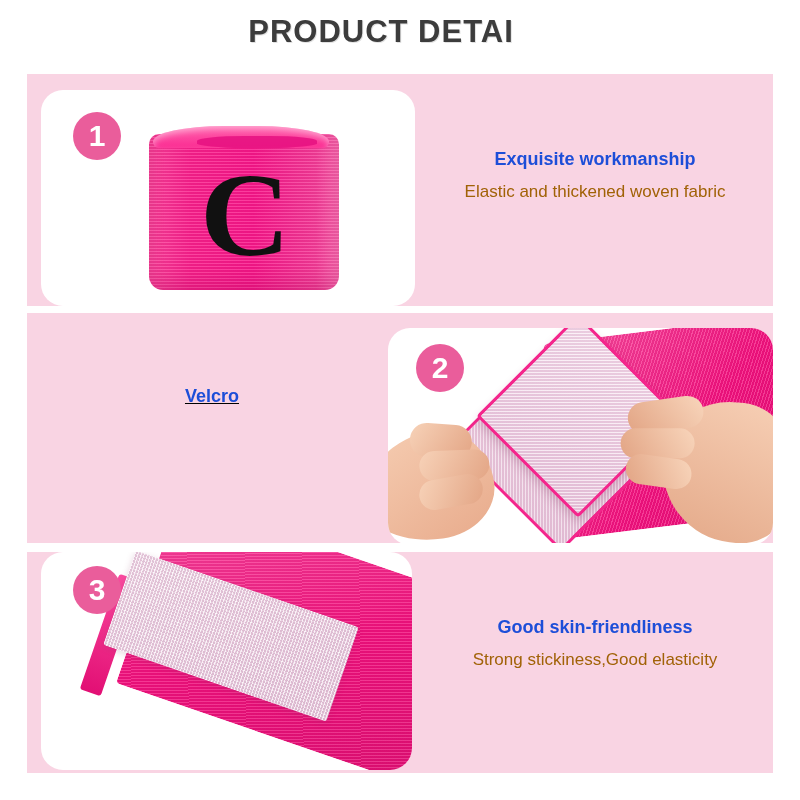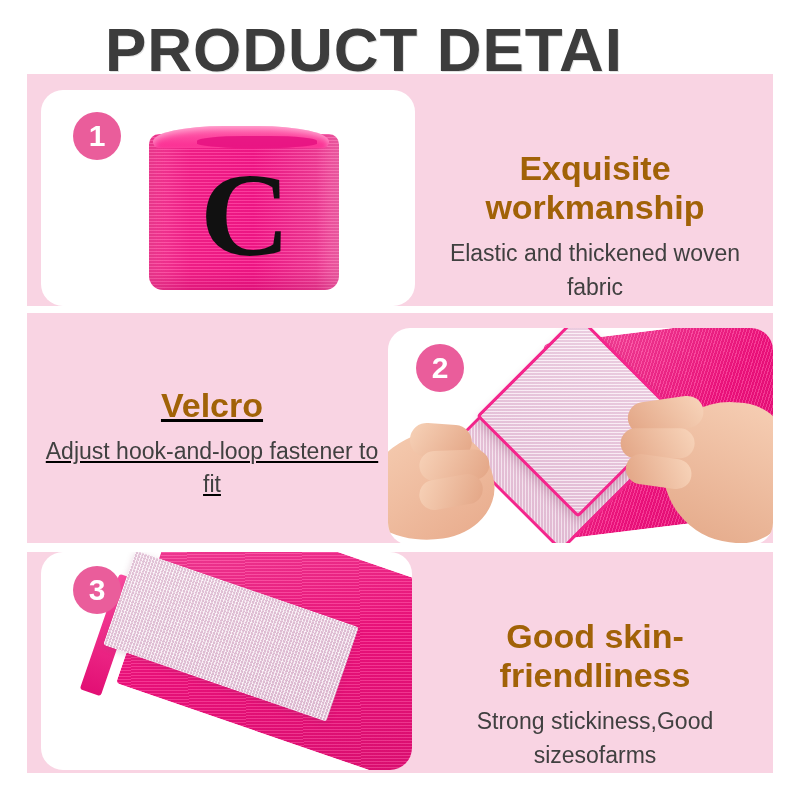--- a/index.html
+++ b/index.html
@@ -9,25 +9,26 @@
     font-family:"Liberation Sans","DejaVu Sans",sans-serif;
     overflow:hidden;
     position:relative;
   }
   .page{position:absolute;inset:0;}
 
   
   .title{
     position:absolute;left:0;top:14px;width:728px;
     text-align:center;
-    font-size:62px;
+    font-size:31px;
     font-weight:bold;
     letter-spacing:1px;
     color:#3c3c3c;
     text-shadow:1px 1px 0 rgba(0,0,0,.12);
+    padding-left:17px;
   }
 
   
   .panel{
     position:absolute;
     left:27px;width:746px;
     background:#f9d4e3;
     overflow:hidden;
   }
   #panel-1{top:74px;height:232px;}
@@ -56,25 +57,25 @@
     line-height:1;
     z-index:6;
   }
   #panel-1 .badge{left:32px;top:22px;}
   #panel-2 .badge{left:28px;top:16px;}
   #panel-3 .badge{left:32px;top:14px;}
 
   
   .textblock{position:absolute;text-align:center;}
   .headline{
-    font-size:34px;font-weight:bold;color:#a16207;
+    font-size:18px;font-weight:bold;color:#1d4ed8;
     line-height:1.15;margin:0 0 10px 0;
   }
   .subline{
-    font-size:23px;color:#404040;line-height:1.45;margin:0;
+    font-size:17px;color:#a16207;line-height:1.45;margin:0;
   }
   #panel-1 .textblock{left:392px;top:75px;width:352px;}
   #panel-2 .textblock{left:10px;top:73px;width:350px;text-decoration:underline;}
   #panel-3 .textblock{left:392px;top:65px;width:352px;}
 
   
   .band-wrap{position:absolute;left:90px;top:28px;width:220px;height:175px;}
   .band{
     position:absolute;left:18px;top:16px;width:190px;height:156px;
     background:
@@ -222,21 +223,20 @@
       <p class="headline">Exquisite workmanship</p>
       <p class="subline">Elastic and thickened woven fabric</p>
     </div>
 
   </section>
 
   <section class="panel" id="panel-2">
 
     <div class="textblock">
       <p class="headline">Velcro</p>
-      <p class="subline">Adjust hook-and-loop fastener to fit</p>
     </div>
 
     <div class="card">
       <div class="scene2">
         <div class="s2-band"></div>
         <div class="s2-flap-back"></div>
         <div class="s2-flap-front"></div>
 
         <div class="hand h-left">
           <span class="finger f1"></span>
@@ -263,18 +263,18 @@
         <div class="s3-band"></div>
         <div class="s3-edge"></div>
         <div class="s3-velcro"></div>
       </div>
 
       <div class="badge">3</div>
     </div>
 
     <div class="textblock">
       <p class="headline">Good skin-friendliness</p>
-      <p class="subline">Strong stickiness,Good sizesofarms</p>
+      <p class="subline">Strong stickiness,Good elasticity</p>
     </div>
 
   </section>
 
 </div>
 
 </body></html>

